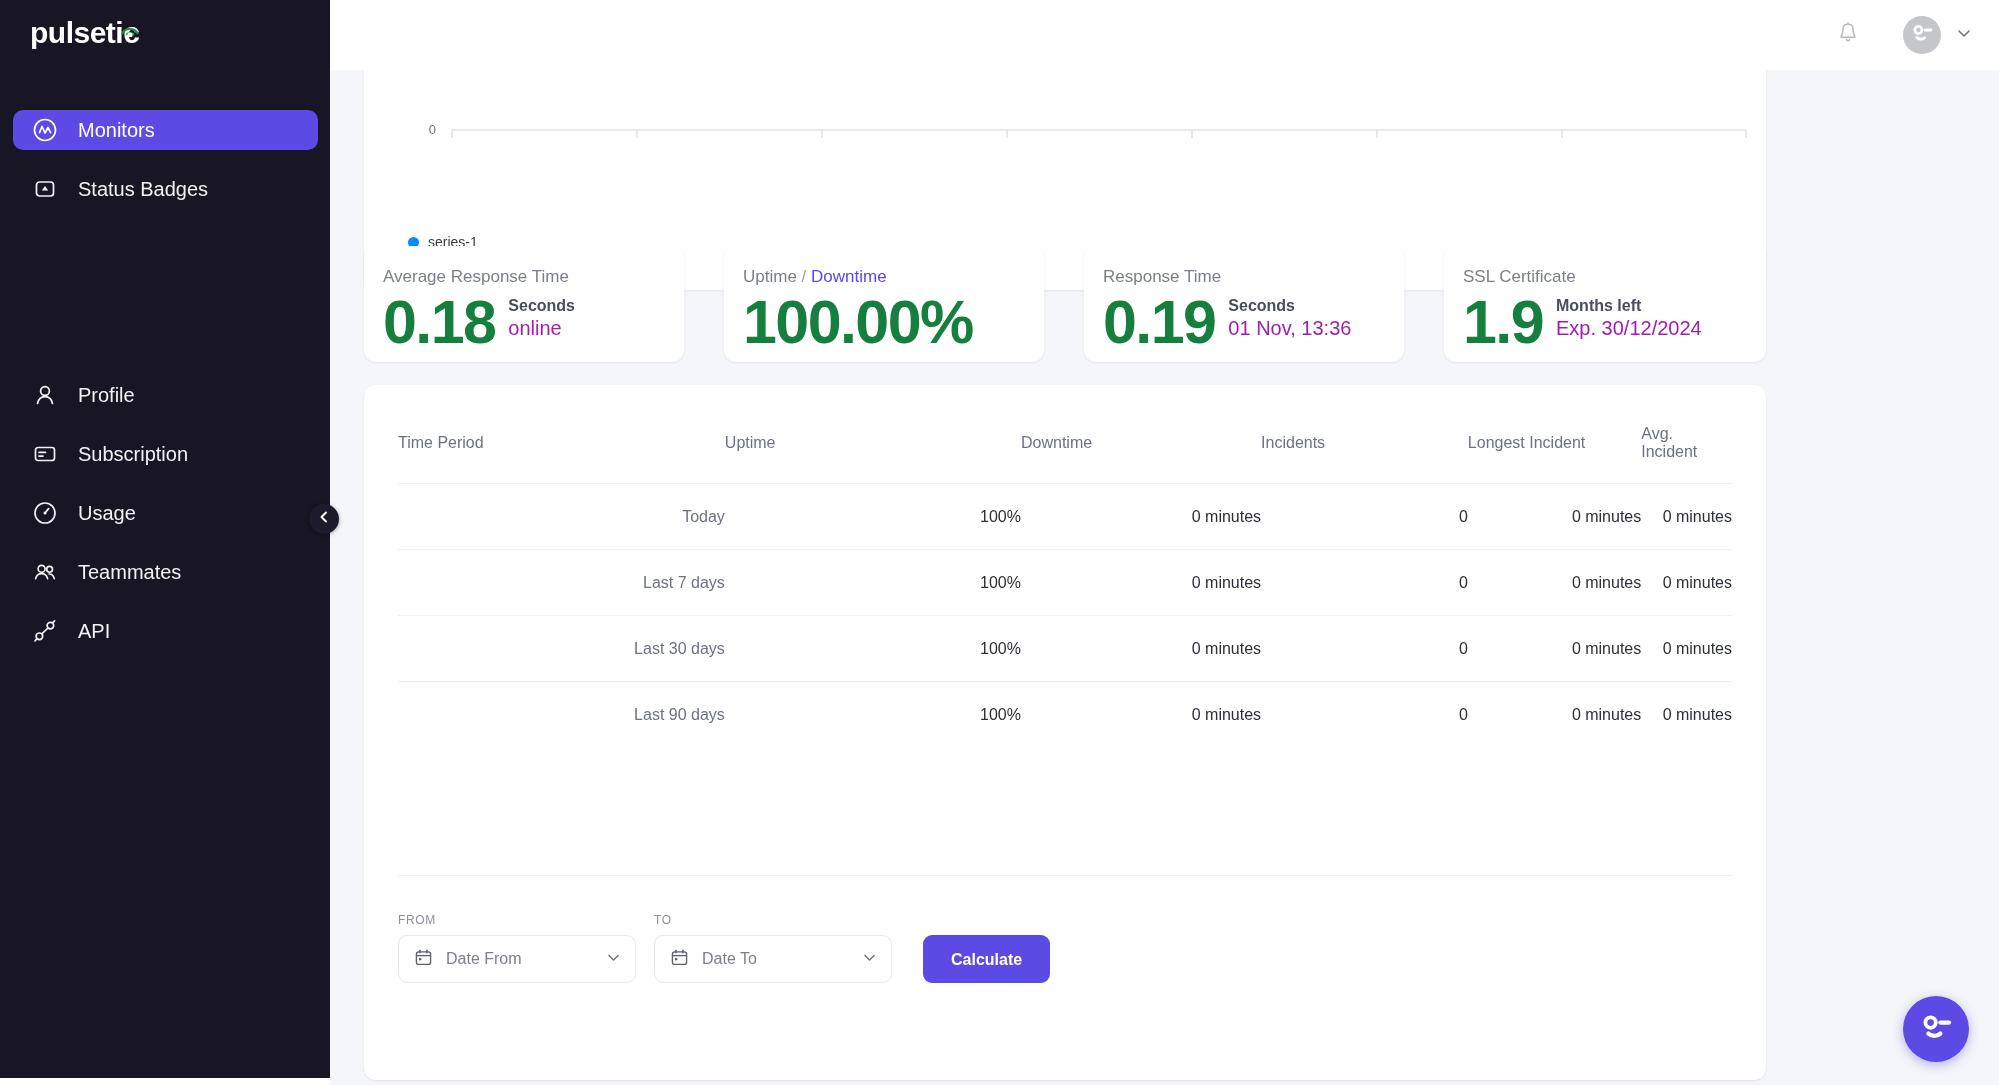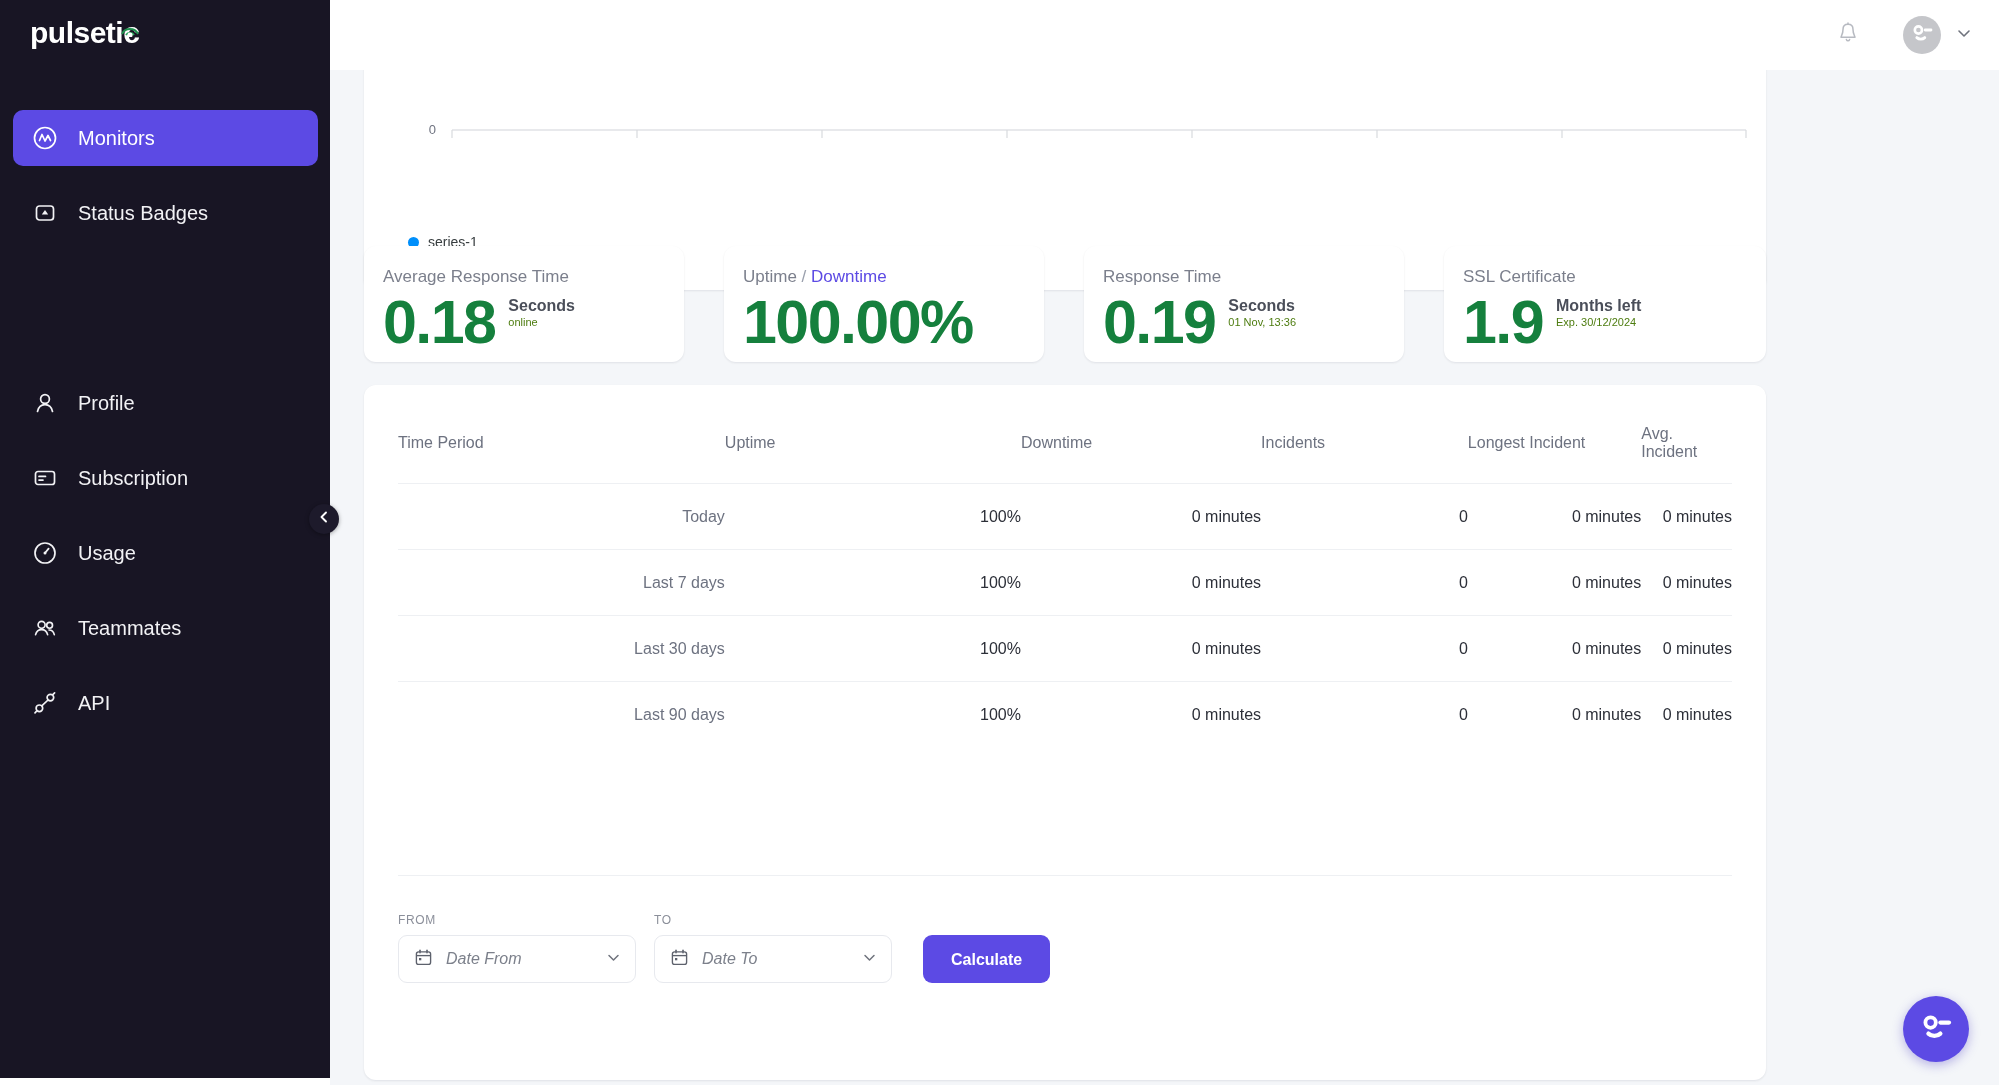--- a/index.html
+++ b/index.html
@@ -27,21 +27,21 @@
     font-size: 30px; font-weight: 700; letter-spacing: -0.5px;
     color: #ffffff; line-height: 1;
   }
   .logo-dot-svg { position: absolute; left: 89px; top: 3px; }
 
   .nav-group-top { position: absolute; left: 13px; top: 110px; width: 305px; }
   .nav-group-bottom { position: absolute; left: 13px; top: 375px; width: 305px; }
 
   .nav-item {
     display: flex; align-items: center;
-    height: 56px; padding-left: 18px;
+    height: 40px; padding-left: 18px;
     border-radius: 10px;
     margin-bottom: 19px;
     cursor: pointer;
   }
   .nav-item.active { background: #5c4ae4; }
   .nav-icon {
     width: 28px; height: 28px;
     display: flex; align-items: center; justify-content: center;
     margin-right: 19px; flex: none;
   }
@@ -116,21 +116,21 @@
   .stat-title { font-size: 17px; color: #7b7f8c; margin-bottom: 4px; white-space: nowrap;}
   .stat-title .accent { color: #5c4ae4; }
   .stat-title .sep { color: #9aa0ad; }
   .stat-body { display: flex; align-items: flex-start; }
   .stat-big {
     font-size: 61px; font-weight: 700; color: #15803d;
     line-height: 1.02; letter-spacing: -1.6px;
   }
   .stat-side { margin-left: 13px; padding-top: 6px; }
   .stat-unit { font-size: 16px; font-weight: 700; color: #4a4e59; line-height: 1.15; }
-  .stat-sub { font-size: 11px; color: #4d7c0f; line-height: 1.35; }
+  .stat-sub { font-size: 20px; color: #a21caf; line-height: 1.35; }
 
   
   .table-card {
     position: absolute; left: 34px; top: 315px;
     width: 1402px; height: 695px;
     padding: 0 34px;
   }
   table { width: 100%; border-collapse: collapse; table-layout: fixed; }
   th {
     text-align: left; font-size: 16px; font-weight: 400; color: #6d7280;
@@ -155,21 +155,21 @@
     font-size: 12px; color: #8b8f9a; letter-spacing: .6px;
     margin-bottom: 8px; text-transform: uppercase;
   }
   .date-input {
     width: 238px; height: 48px;
     border: 1px solid #e7e9ee; border-radius: 9px;
     background: #fff;
     display: flex; align-items: center; cursor: pointer;
     padding: 0 13px 0 15px;
   }
-  .date-text { font-size: 16px; color: #7c808b; flex: 1; margin-left: 13px; font-style: italic; }
+  .date-text { font-size: 16px; color: #7c808b; flex: 1; margin-left: 13px; }
   .calc-btn {
     margin-left: 13px; margin-bottom: 0;
     height: 48px; padding: 16px 28px;
     background: #5c4ae4; color: #fff;
     border: none; border-radius: 9px;
     font-size: 16px; font-weight: 700;
     font-family: "Liberation Sans", sans-serif;
     cursor: pointer;
   }
 

